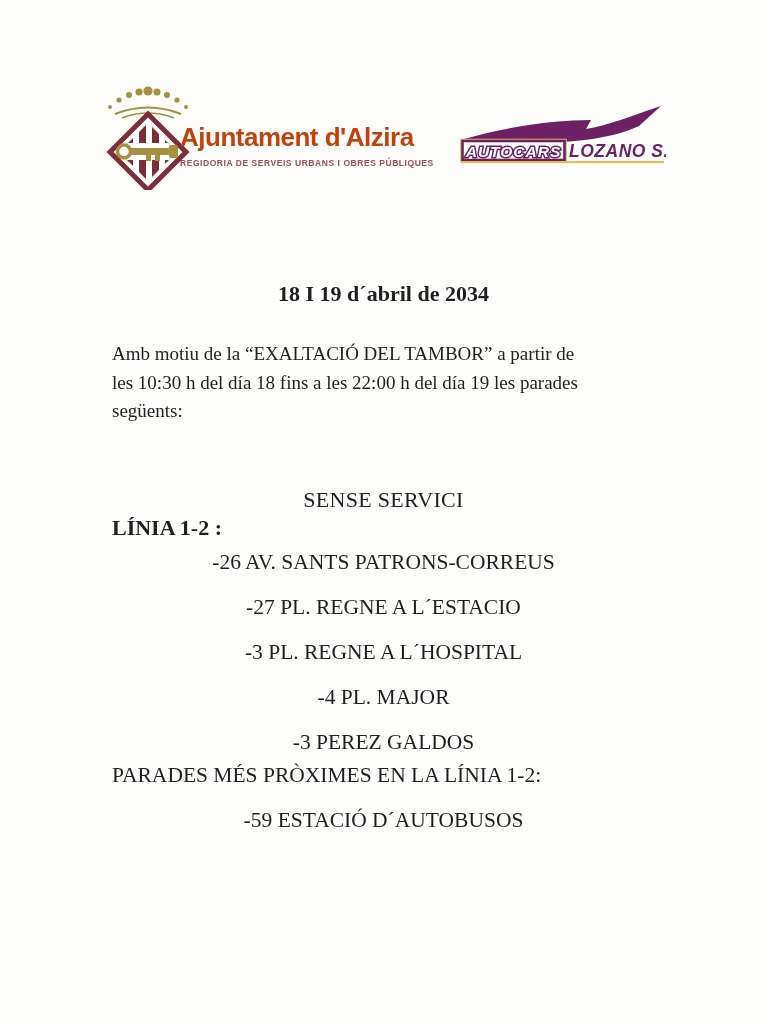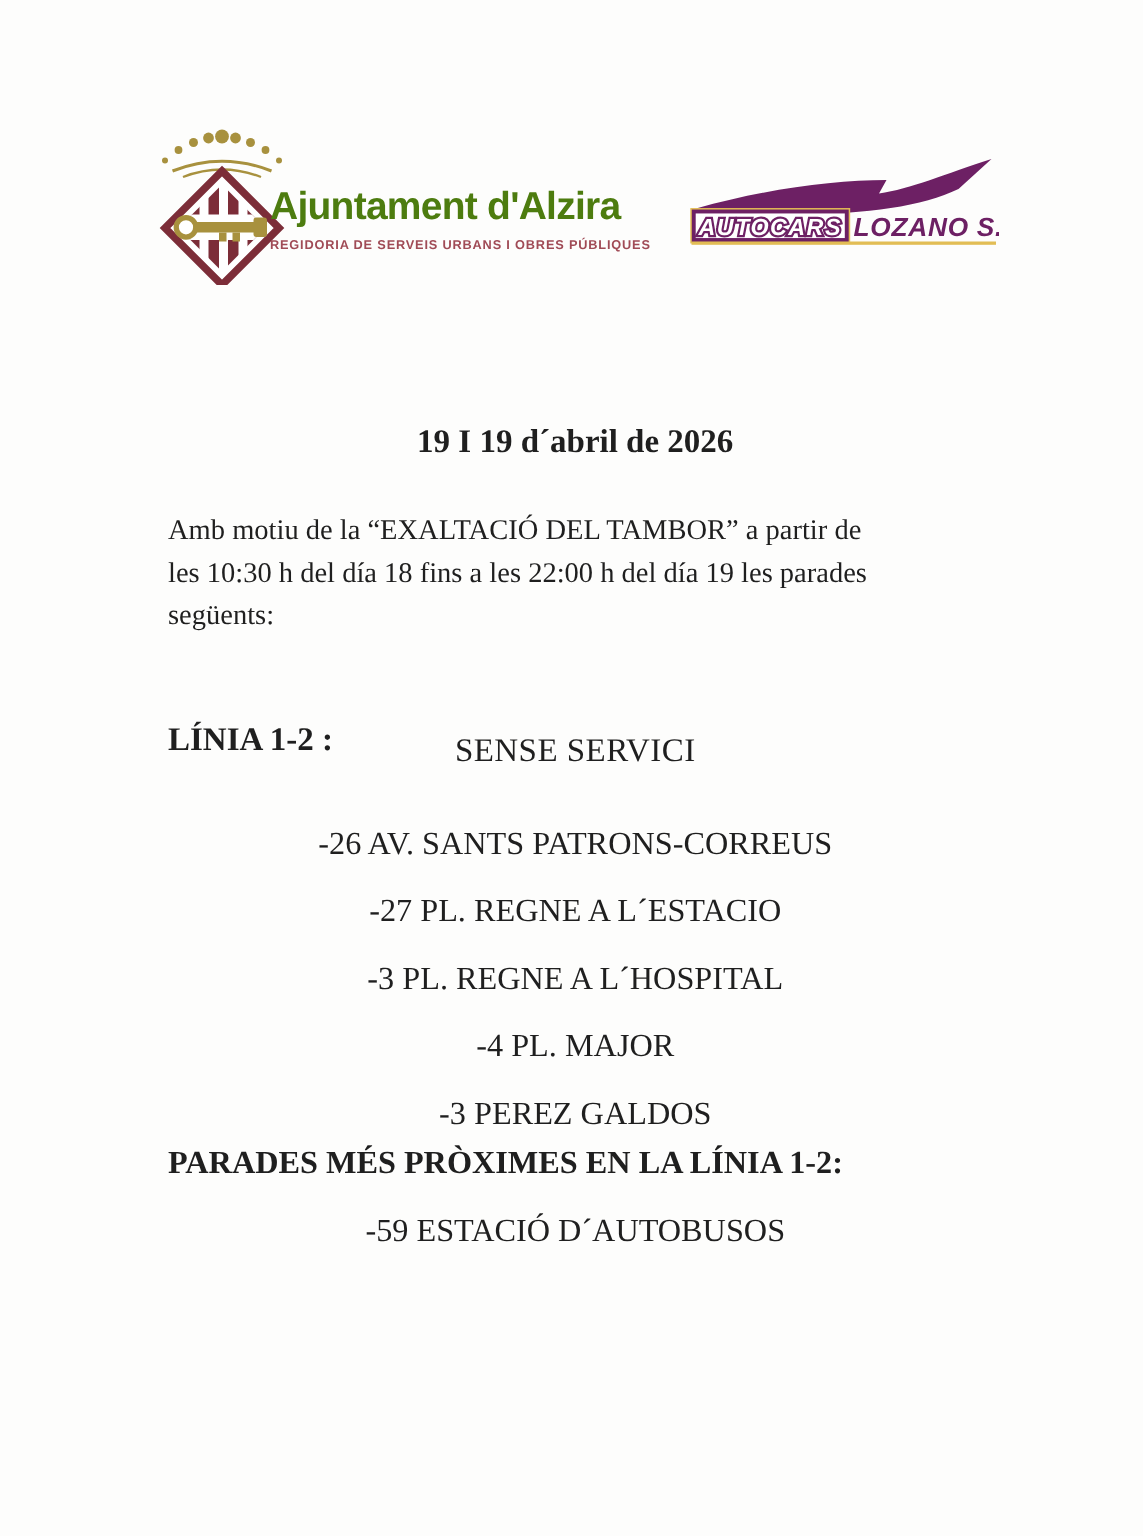--- a/index.html
+++ b/index.html
@@ -6,38 +6,38 @@
   body{
     width:762px;height:1024px;position:relative;
     background:#fdfdfc;overflow:hidden;
     font-family:"Liberation Serif", serif;color:#1f1f1f;
   }
   
   .crest{position:absolute;left:102px;top:86px;}
   .aj-text{position:absolute;left:180px;top:122px;width:240px;}
   .aj-title{
     font-family:"Liberation Sans", sans-serif;font-weight:700;
-    font-size:26px;color:#4d7c0f;letter-spacing:-0.5px;white-space:nowrap;
+    font-size:26px;color:#c2410c;letter-spacing:-0.5px;white-space:nowrap;
   }
   .aj-sub{
     font-family:"Liberation Sans", sans-serif;font-weight:700;
     font-size:8.5px;color:#a04b56;letter-spacing:0.55px;margin-top:5px;white-space:nowrap;
   }
   .lozano{position:absolute;left:460px;top:104px;}
   
   .col{position:absolute;left:112px;width:543px;}
   .date-title{top:281px;text-align:center;font-weight:700;font-size:22px;}
   .intro{top:340px;font-size:19px;line-height:28.5px;}
   .intro div{white-space:nowrap;}
   .sense{top:459px;text-align:center;font-weight:400;font-size:22px;letter-spacing:0.3px;margin-top:28px;}
-  .linia{top:480px;font-weight:700;font-size:22px;}
+  .linia{top:515px;font-weight:700;font-size:22px;}
   ul.stoplist{list-style:none;margin:0;padding:0;font-size:21.5px;}
   ul.stoplist li{line-height:45px;white-space:nowrap;text-align:center;}
   .stops{top:540px;}
-  .parades{top:753px;font-weight:700;font-size:21.5px;line-height:45px;white-space:nowrap;}
+  .parades{top:753px;font-weight:400;font-size:21.5px;line-height:45px;white-space:nowrap;}
   .nearby{top:798px;}
 </style>
 </head>
 <body>
 
 <div class="crest">
   <svg width="92" height="104" viewBox="0 0 92 104">
 
     <g fill="#a8913e">
       <circle cx="8" cy="21" r="2"></circle>
@@ -86,21 +86,21 @@
     <path d="M4 35 C 50 22 96 16 131 16 L 126 25 C 147 22 170 12 201 2 L 179 22 C 150 36 100 41 40 38 C 25 37 12 36 4 35 Z" fill="#6d2064"></path>
 
     <rect x="1" y="35.5" width="105" height="22" fill="none" stroke="#e2bd55" stroke-width="1.6"></rect>
     <rect x="2.5" y="37" width="102" height="19" fill="#ffffff" stroke="#6d2064" stroke-width="2.6"></rect>
     <text x="53.5" y="52.5" text-anchor="middle" font-family="Liberation Sans, sans-serif" font-style="italic" font-weight="900" font-size="15.5" letter-spacing="1" fill="#ffffff" stroke="#6d2064" stroke-width="3" paint-order="stroke">AUTOCARS</text>
     <text x="109" y="53" text-anchor="start" font-family="Liberation Sans, sans-serif" font-style="italic" font-weight="900" font-size="17.5" letter-spacing="0.5" fill="#6d2064">LOZANO S.L.</text>
     <rect x="1" y="57" width="203" height="2.2" fill="#e2bd55"></rect>
   </svg>
 </div>
 
-<div class="col date-title">19 I 19 d´abril de 2026</div>
+<div class="col date-title">18 I 19 d´abril de 2034</div>
 
 <div class="col intro">
   <div>Amb motiu de la “EXALTACIÓ DEL TAMBOR”  a partir de</div>
   <div>les 10:30 h del día 18 fins a les 22:00 h del día 19 les parades</div>
   <div>següents:</div>
 </div>
 
 <div class="col sense">SENSE SERVICI</div>
 
 <div class="col linia">LÍNIA 1-2 :</div>

